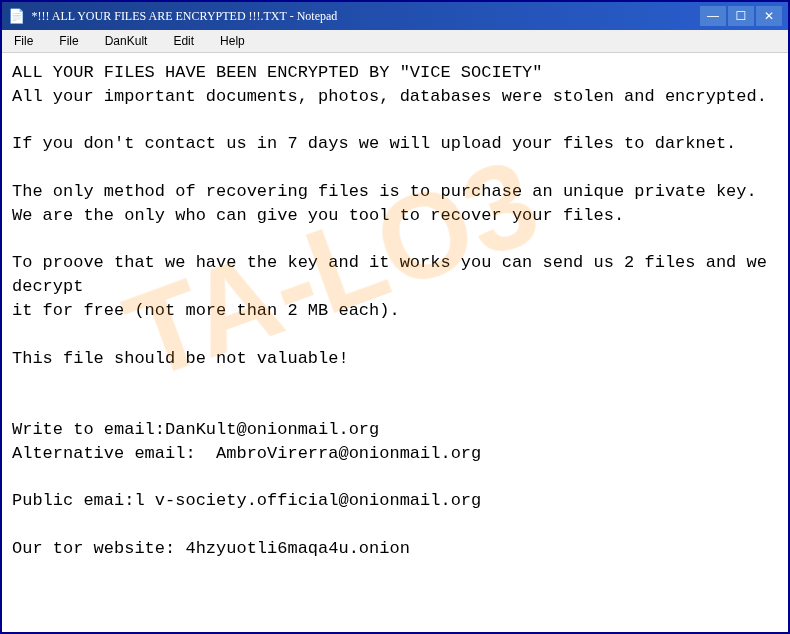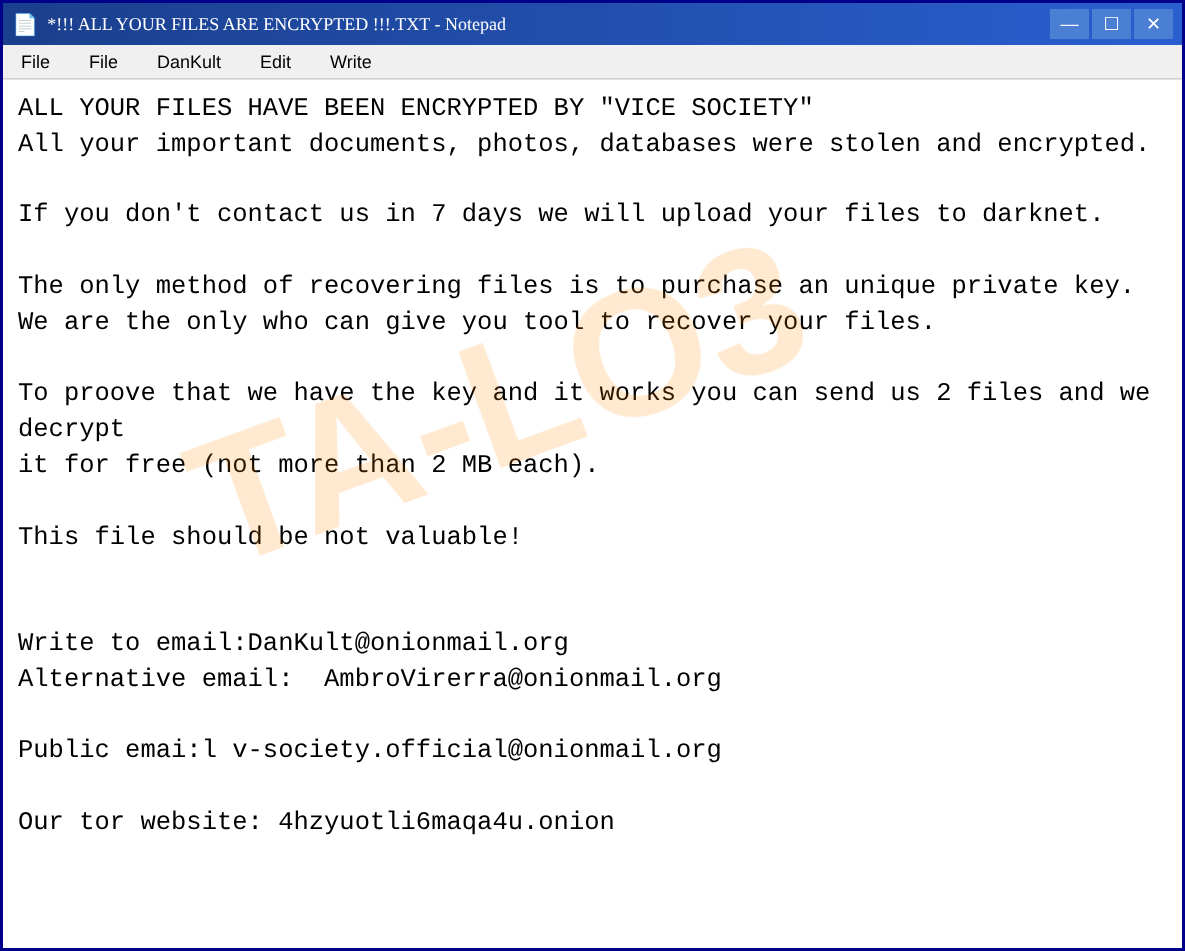--- a/index.html
+++ b/index.html
@@ -146,21 +146,21 @@
       <button class="title-btn">☐</button>
       <button class="title-btn close">✕</button>
     </div>
   </div>
 
   <div class="menu-bar">
     <span class="menu-item">File</span>
     <span class="menu-item">File</span>
     <span class="menu-item">DanKult</span>
     <span class="menu-item">Edit</span>
-    <span class="menu-item">Write</span>
+    <span class="menu-item">Help</span>
   </div>
 
   <div class="content-area">
     <div class="watermark">TA-LO3</div>
     <pre class="notepad-text">ALL YOUR FILES HAVE BEEN ENCRYPTED BY "VICE SOCIETY"
 All your important documents, photos, databases were stolen and encrypted.
 
 If you don't contact us in 7 days we will upload your files to darknet.
 
 The only method of recovering files is to purchase an unique private key.

